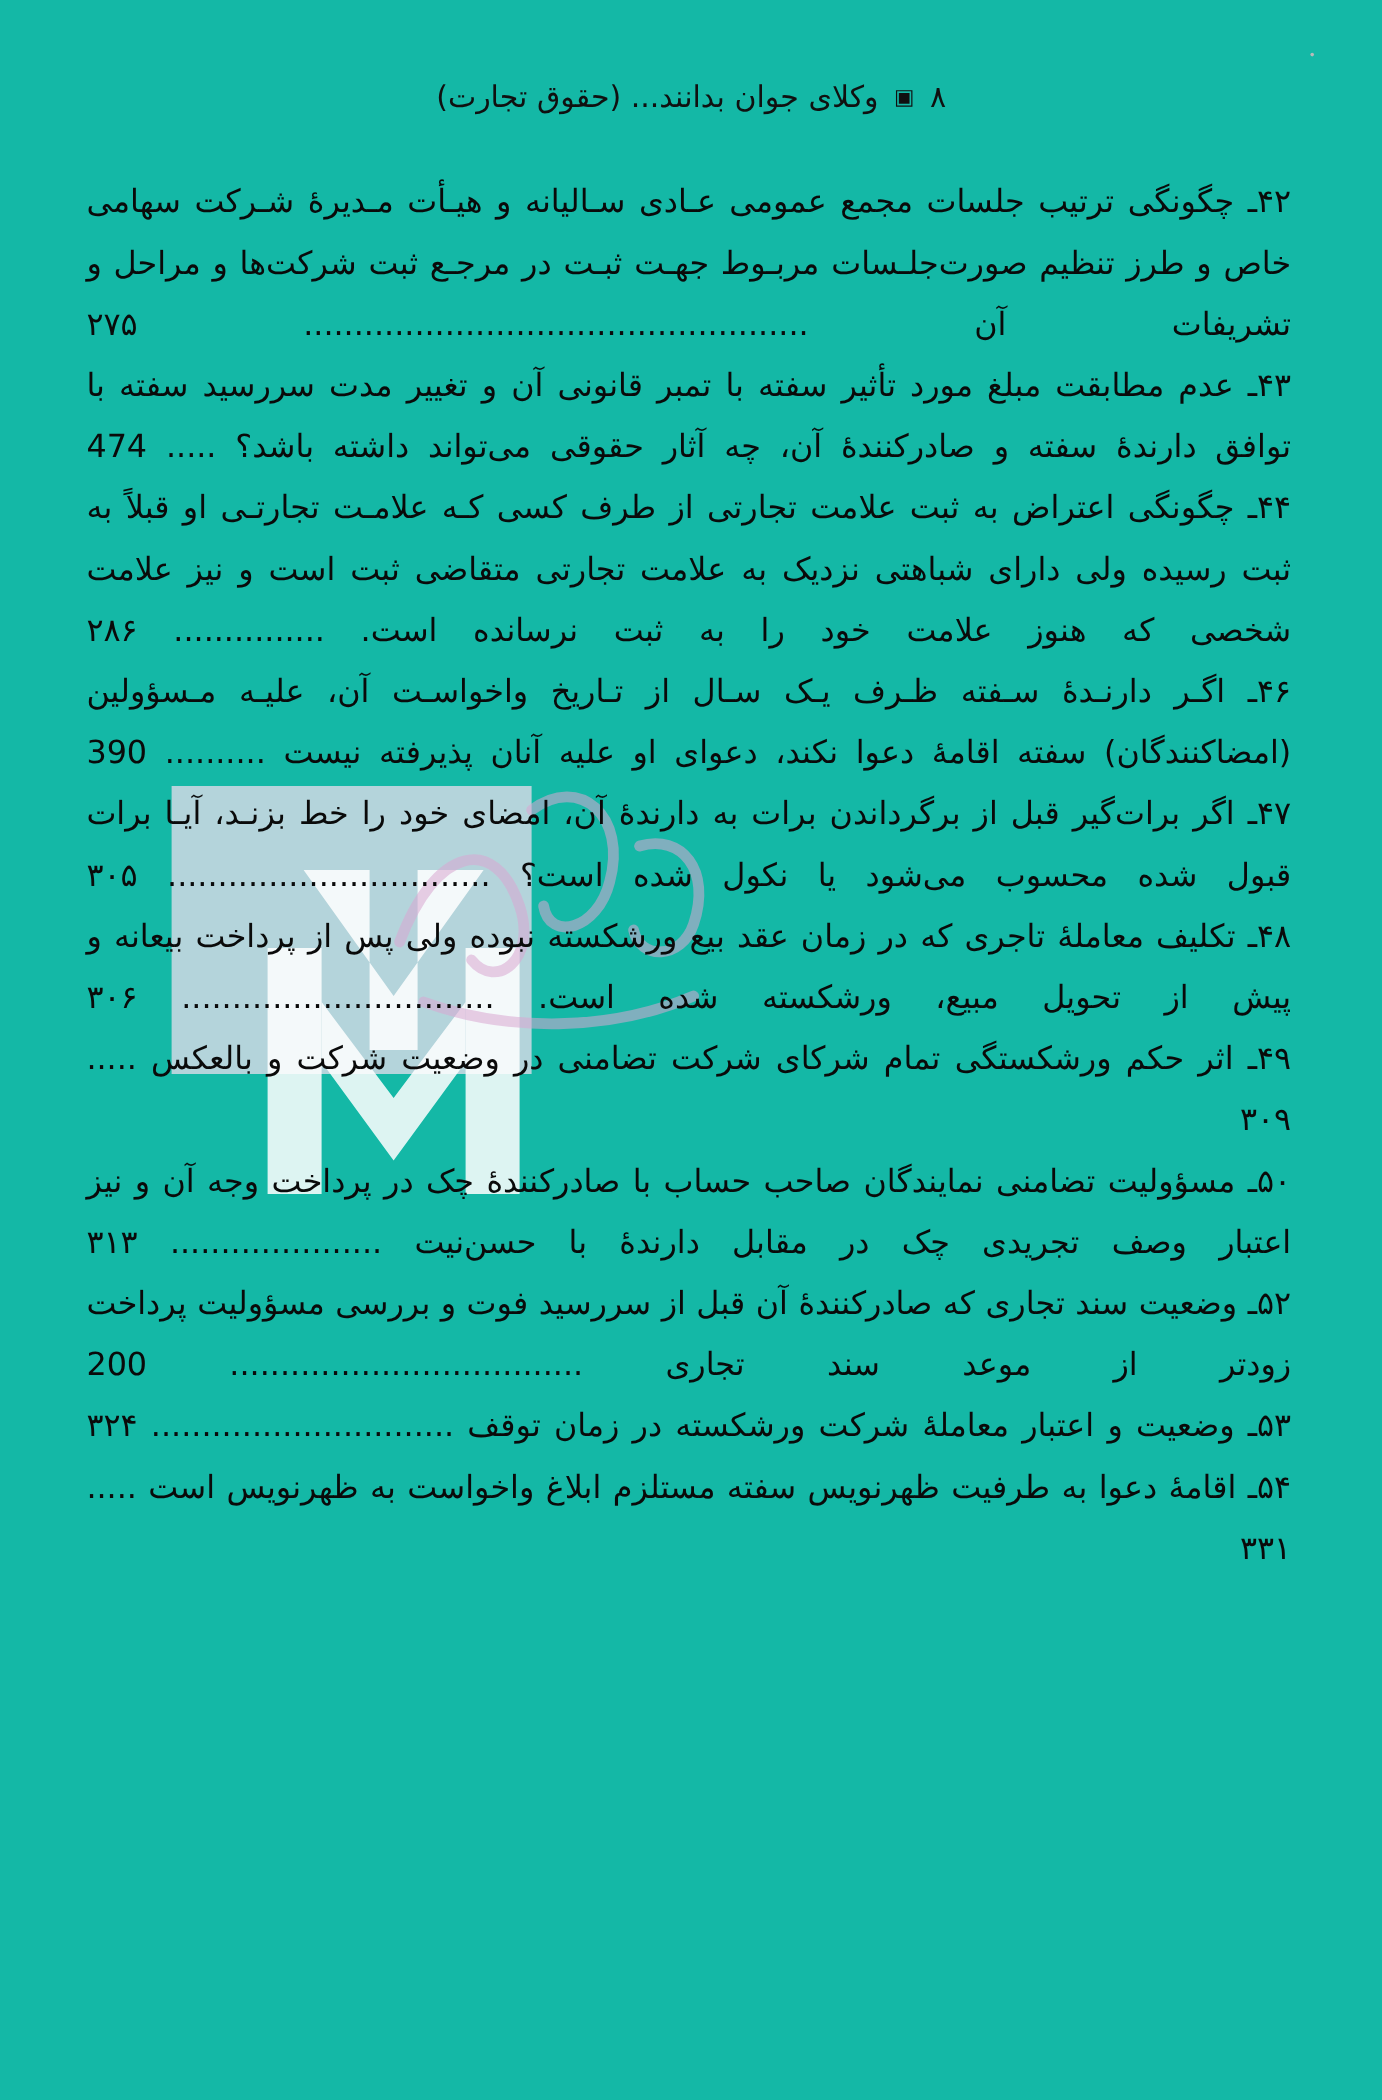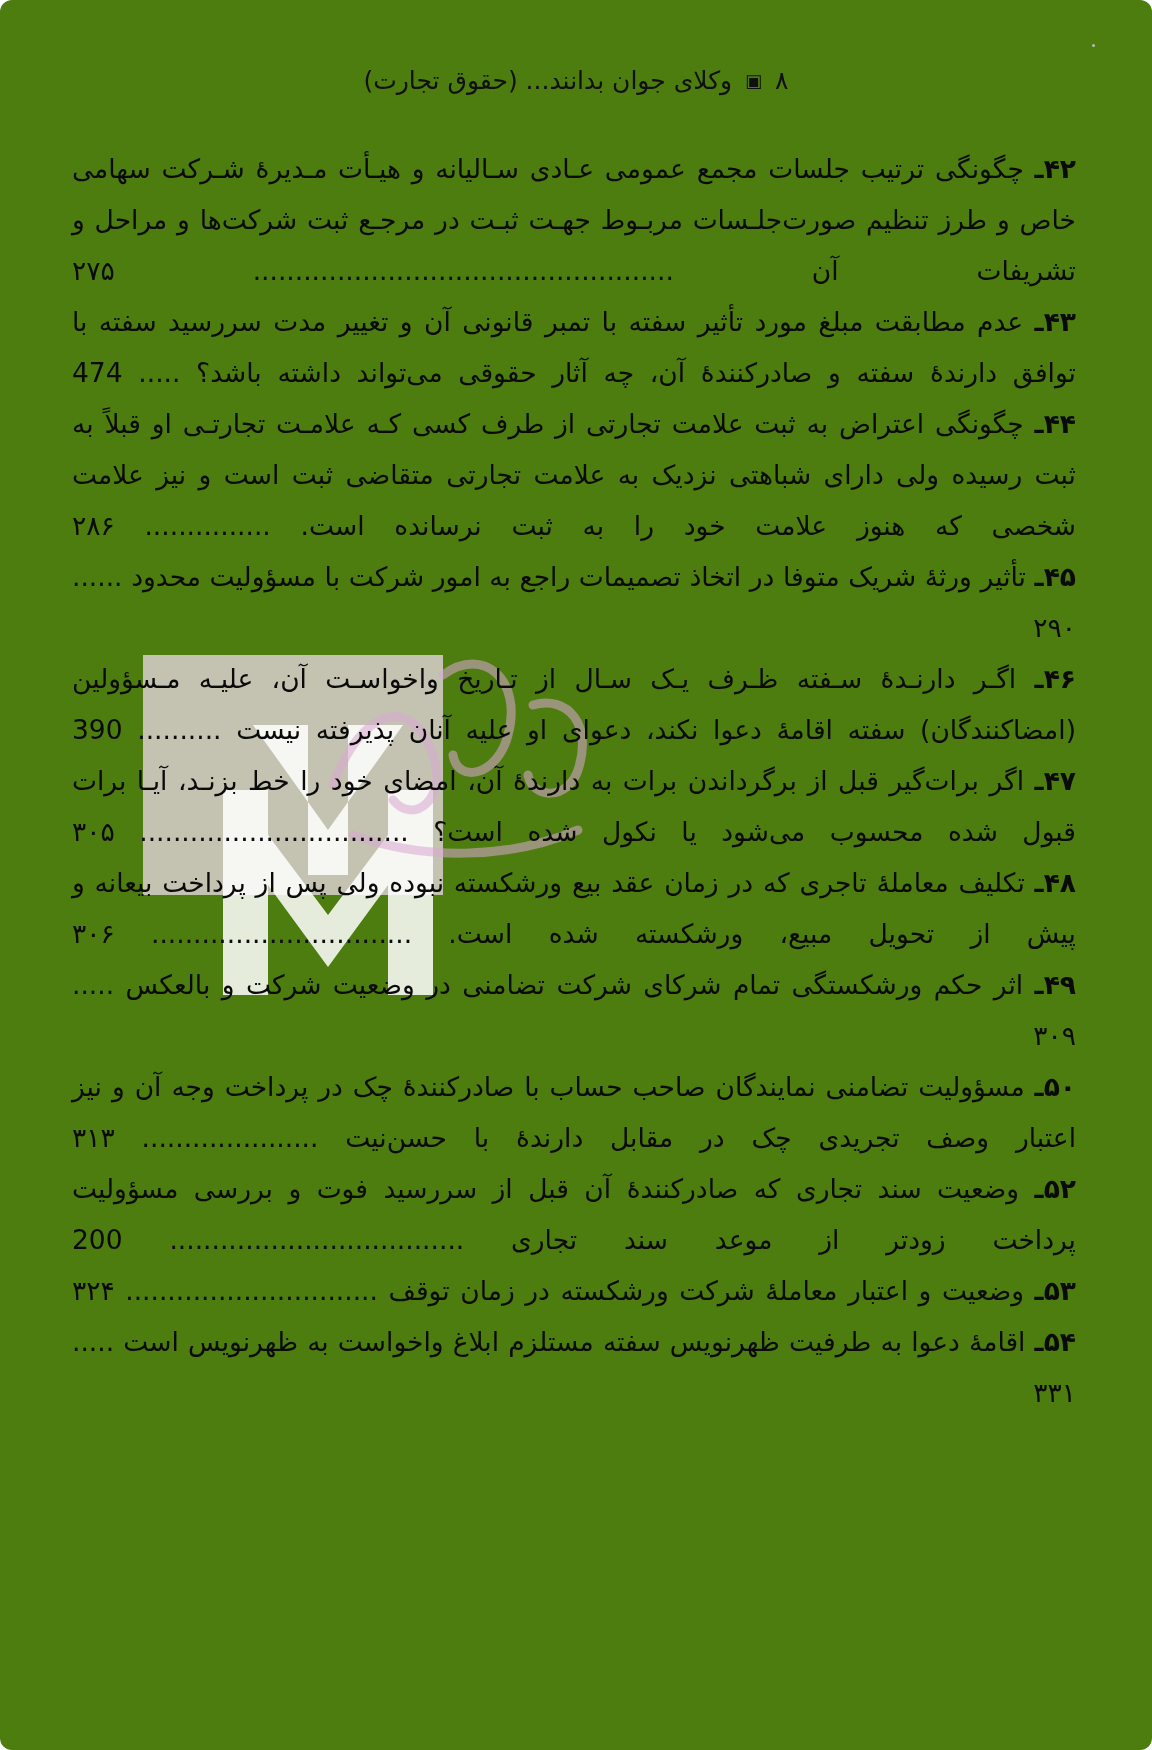--- a/index.html
+++ b/index.html
@@ -4,25 +4,24 @@
 <style>
   html, body {
     margin: 0;
     padding: 0;
     background: #ffffff;
   }
   .page {
     position: relative;
     width: 1152px;
     height: 1750px;
-    background: #4d7c0f;
+    background: #14b8a6;
     overflow: hidden;
     font-family: "DejaVu Sans", "Liberation Sans", sans-serif;
     direction: rtl;
-    border-radius: 12px;
   }
 
   
   .watermark {
     position: absolute;
     left: 143px;
     top: 655px;
     width: 300px;
     height: 240px;
     z-index: 0;
@@ -95,21 +94,21 @@
     direction: rtl;
     text-align: justify;
     text-align-last: justify;
     font-size: 26.5px;
     line-height: 51px;
     color: #0a0a0a;
     margin: 0;
     text-justify: inter-word;
   }
   .toc-entry .num {
-    font-weight: 700;
+    font-weight: 400;
   }
   .toc-entry .dots {
     letter-spacing: 1.5px;
   }
   .toc-entry .pg {
     white-space: nowrap;
     margin-top: 45px;
   }
 </style>
 </head>
@@ -142,21 +141,20 @@
   <div class="page-header">
     <span class="hdr-num">۸</span>
     <span class="hdr-mark">▣</span>
     <span>وکلای جوان بدانند... (حقوق تجارت)</span>
   </div>
 
   <div class="toc">
       <p class="toc-entry"><span class="num">۴۲ـ</span><span class="txt"> چگونگی ترتیب جلسات مجمع عمومی عـادی سـالیانه و هیـأت مـدیرهٔ شـرکت سهامی خاص و طرز تنظیم صورت‌جلـسات مربـوط جهـت ثبـت در مرجـع ثبت شرکت‌ها و مراحل و تشریفات آن </span><span class="dots">..................................................</span><span class="pg"> ۲۷۵</span></p>
       <p class="toc-entry"><span class="num">۴۳ـ</span><span class="txt"> عدم مطابقت مبلغ مورد تأثیر سفته با تمبر قانونی آن و تغییر مدت سررسید سفته با توافق دارندهٔ سفته و صادرکنندهٔ آن، چه آثار حقوقی می‌تواند داشته باشد؟ </span><span class="dots">.....</span><span class="pg"> 474</span></p>
       <p class="toc-entry"><span class="num">۴۴ـ</span><span class="txt"> چگونگی اعتراض به ثبت علامت تجارتی از طرف کسی کـه علامـت تجارتـی او قبلاً به ثبت رسیده ولی دارای شباهتی نزدیک به علامت تجارتی متقاضی ثبت است و نیز علامت شخصی که هنوز علامت خود را به ثبت نرسانده است. </span><span class="dots">...............</span><span class="pg"> ۲۸۶</span></p>
-      <p class="toc-entry"><span class="num">۴۵ـ</span><span class="txt"> تأثیر ورثهٔ شریک متوفا در اتخاذ تصمیمات راجع به امور شرکت با مسؤولیت محدود </span><span class="dots">......</span><span class="pg"> ۲۹۰</span></p>
       <p class="toc-entry"><span class="num">۴۶ـ</span><span class="txt"> اگـر دارنـدهٔ سـفته ظـرف یـک سـال از تـاریخ واخواسـت آن، علیـه مـسؤولین (امضاکنندگان) سفته اقامهٔ دعوا نکند، دعوای او علیه آنان پذیرفته نیست </span><span class="dots">..........</span><span class="pg"> 390</span></p>
       <p class="toc-entry"><span class="num">۴۷ـ</span><span class="txt"> اگر برات‌گیر قبل از برگرداندن برات به دارندهٔ آن، امضای خود را خط بزنـد، آیـا برات قبول شده محسوب می‌شود یا نکول شده است؟ </span><span class="dots">................................</span><span class="pg"> ۳۰۵</span></p>
       <p class="toc-entry"><span class="num">۴۸ـ</span><span class="txt"> تکلیف معاملهٔ تاجری که در زمان عقد بیع ورشکسته نبوده ولی پس از پرداخت بیعانه و پیش از تحویل مبیع، ورشکسته شده است. </span><span class="dots">...............................</span><span class="pg"> ۳۰۶</span></p>
       <p class="toc-entry"><span class="num">۴۹ـ</span><span class="txt"> اثر حکم ورشکستگی تمام شرکای شرکت تضامنی در وضعیت شرکت و بالعکس </span><span class="dots">.....</span><span class="pg"> ۳۰۹</span></p>
       <p class="toc-entry"><span class="num">۵۰ـ</span><span class="txt"> مسؤولیت تضامنی نمایندگان صاحب حساب با صادرکنندهٔ چک در پرداخت وجه آن و نیز اعتبار وصف تجریدی چک در مقابل دارندهٔ با حسن‌نیت </span><span class="dots">.....................</span><span class="pg"> ۳۱۳</span></p>
       <p class="toc-entry"><span class="num">۵۲ـ</span><span class="txt"> وضعیت سند تجاری که صادرکنندهٔ آن قبل از سررسید فوت و بررسی مسؤولیت پرداخت زودتر از موعد سند تجاری </span><span class="dots">...................................</span><span class="pg"> 200</span></p>
       <p class="toc-entry"><span class="num">۵۳ـ</span><span class="txt"> وضعیت و اعتبار معاملهٔ شرکت ورشکسته در زمان توقف </span><span class="dots">..............................</span><span class="pg"> ۳۲۴</span></p>
       <p class="toc-entry"><span class="num">۵۴ـ</span><span class="txt"> اقامهٔ دعوا به طرفیت ظهرنویس سفته مستلزم ابلاغ واخواست به ظهرنویس است </span><span class="dots">.....</span><span class="pg"> ۳۳۱</span></p>
     </div>
 

